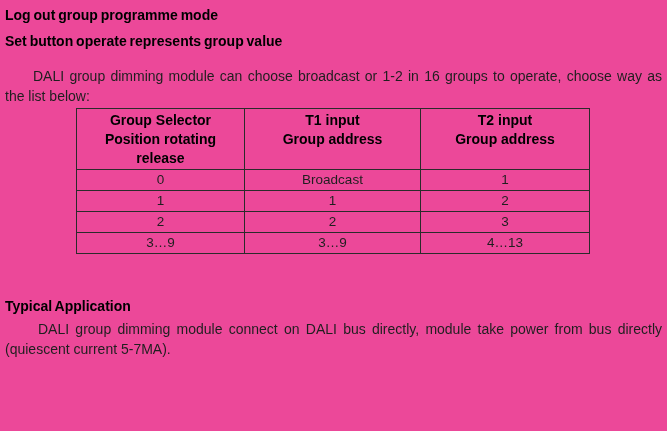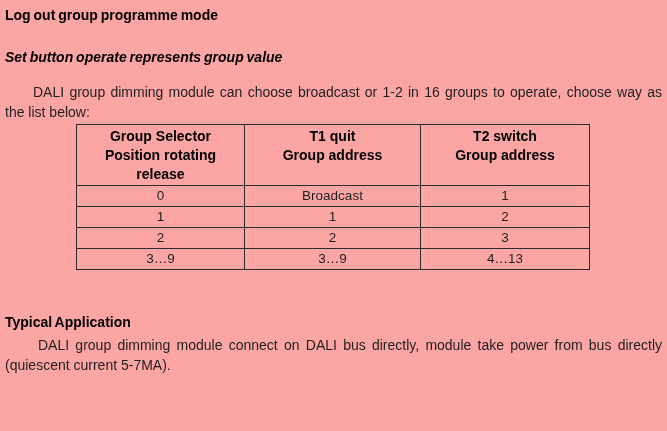--- a/index.html
+++ b/index.html
@@ -1,42 +1,42 @@
 <!DOCTYPE html>
 <html><head>
 <meta charset="utf-8">
 <style>
   html,body { margin:0; padding:0; background:#ffffff; }
   .page {
     position:relative;
     width:667px; height:431px;
     box-sizing:border-box;
     padding:6px 5px 0 5px;
-    background:#fca5a5;
+    background:#ec4899;
     color:#1f1f1f;
     font-family:"Liberation Sans","DejaVu Sans",sans-serif;
     font-size:14px;
     line-height:20px;
     overflow:hidden;
   }
   .sec-heading {
     margin:0;
     font-size:14px;
     font-weight:bold;
     color:#000000;
     line-height:18px;
     word-spacing:-1px;
   }
   .body-par {
     margin:4px 0 0 0;
     text-indent:28px;
     text-align:justify;
     color:#1f1f1f;
   }
-  #sec2-heading { margin-top:24px;font-style:italic; }
+  #sec2-heading { margin-top:8px; }
   #par-2 { margin-top:16px; }
   #sec3-heading { margin-top:43px; }
   #par-3 { text-indent:33px; }
   table.group-table {
     border-collapse:collapse;
     table-layout:fixed;
     width:510px;
     margin:2px 0 0 71px;
   }
   .group-table th, .group-table td {
@@ -80,25 +80,25 @@
 
   <table class="group-table">
     <thead>
       <tr>
         <th class="col-a">
           <div>Group Selector</div>
           <div>Position rotating</div>
           <div>release</div>
         </th>
         <th class="col-b">
-          <div>T1 quit</div>
+          <div>T1 input</div>
           <div>Group address</div>
         </th>
         <th class="col-c">
-          <div>T2 switch</div>
+          <div>T2 input</div>
           <div>Group address</div>
         </th>
       </tr>
     </thead>
     <tbody>
       <tr>
         <td>0</td>
         <td>Broadcast</td>
         <td>1</td>
       </tr>

